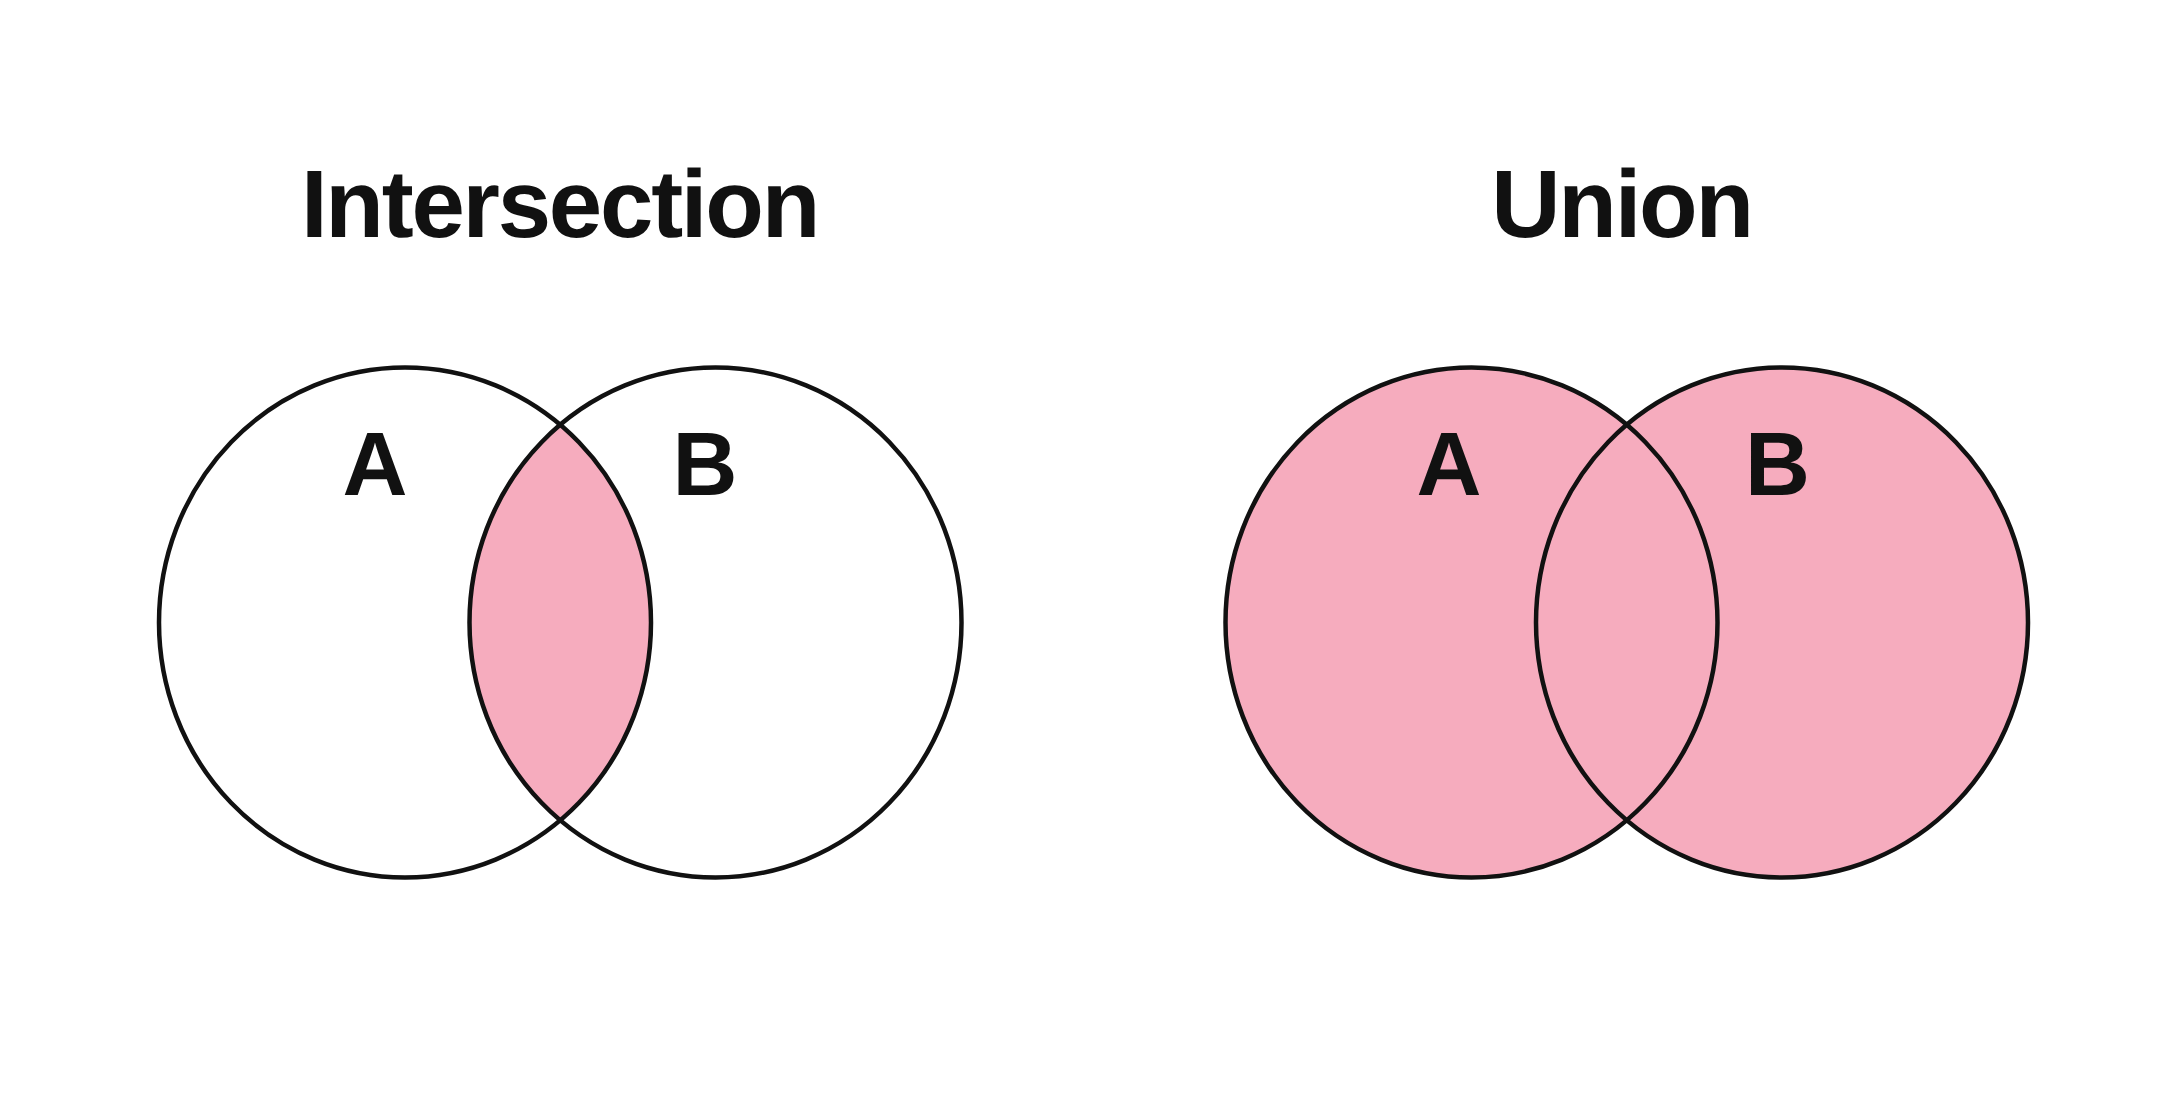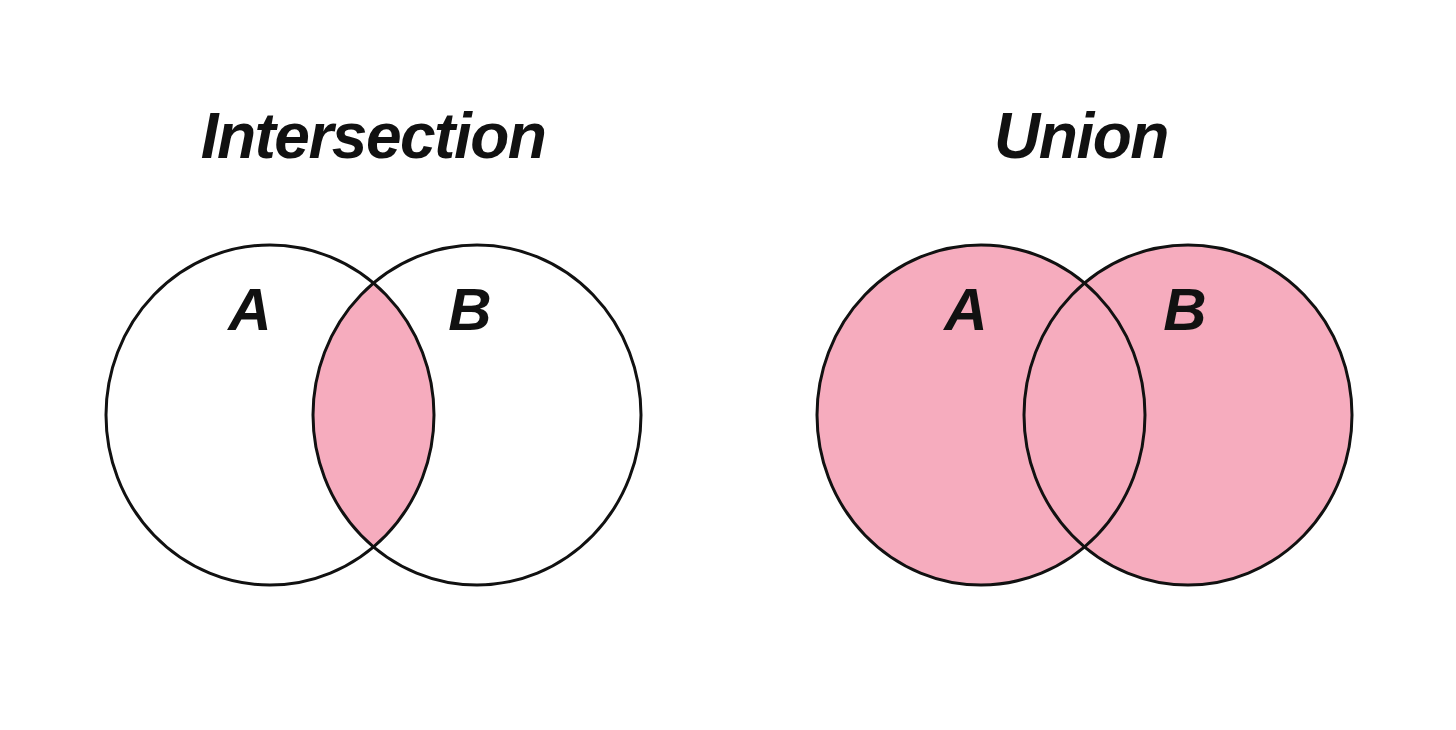--- a/index.html
+++ b/index.html
@@ -6,21 +6,20 @@
     margin: 0;
     padding: 0;
     background: #ffffff;
   }
   .canvas {
     position: relative;
     width: 1456px;
     height: 730px;
     background: #f0abfc;
     overflow: hidden;
-    font-style: italic;
   }
   .canvas svg {
     display: block;
     width: 1456px;
     height: 730px;
   }
   .diagram-title {
     font-family: "Liberation Sans", sans-serif;
     font-weight: 700;
     font-size: 64px;

